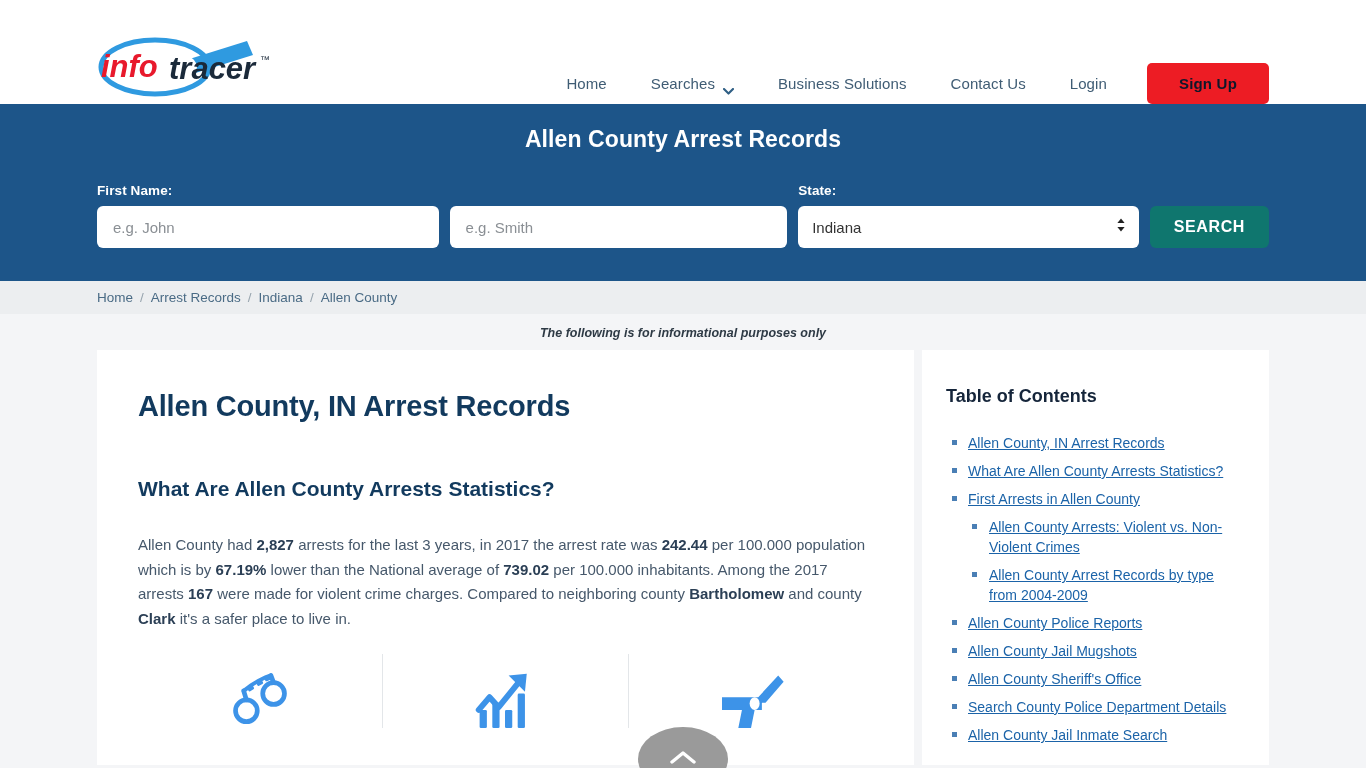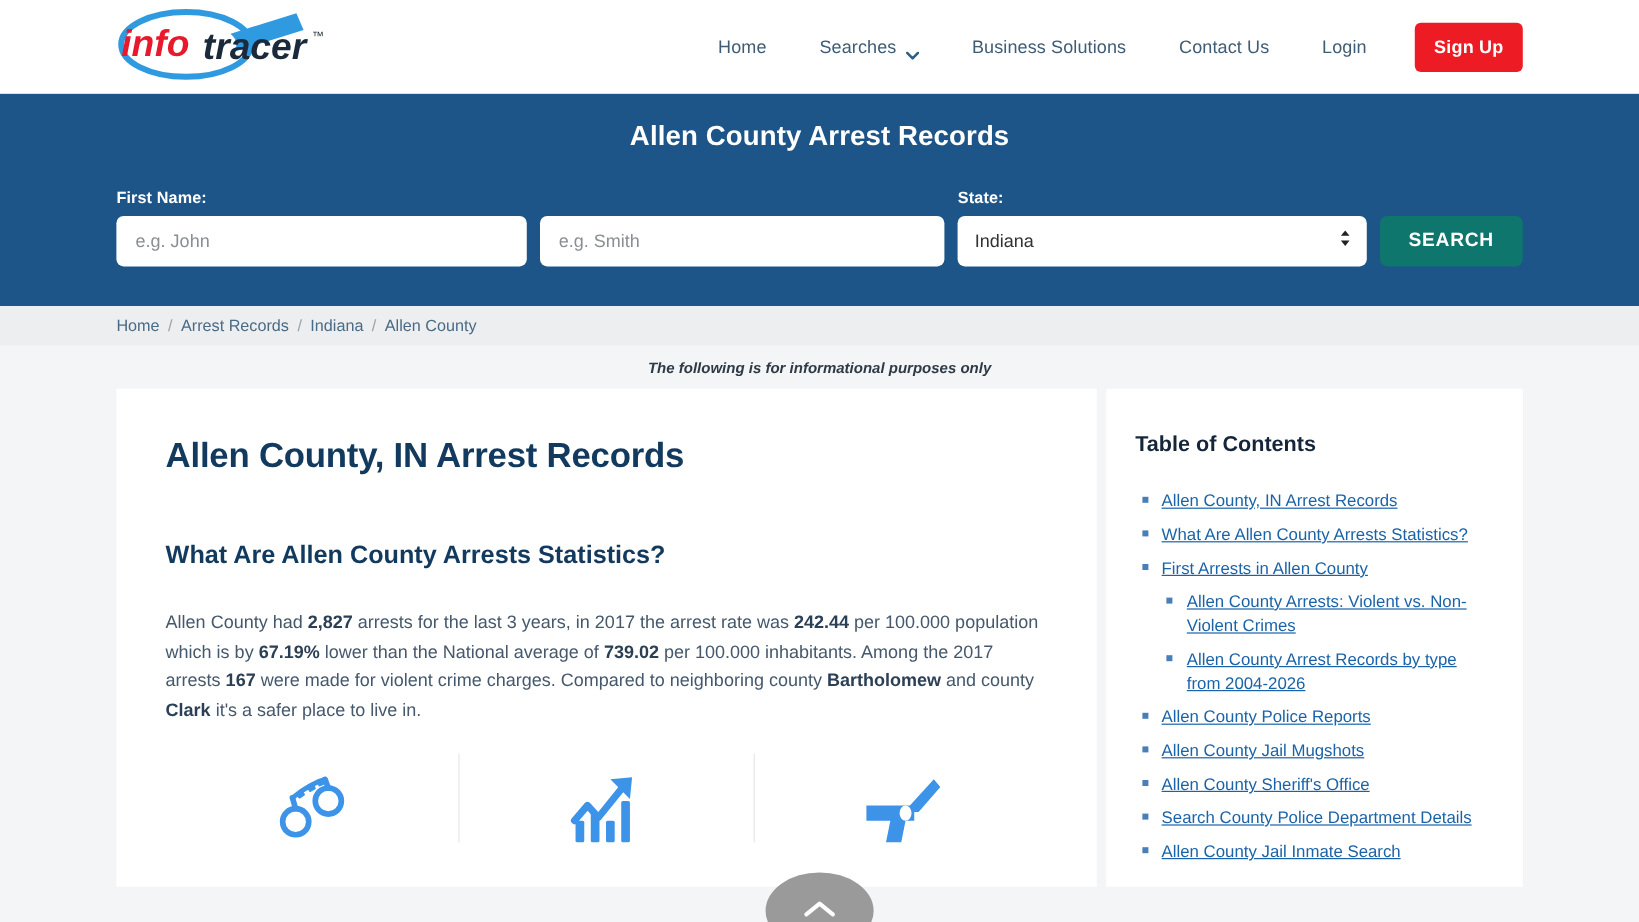--- a/index.html
+++ b/index.html
@@ -8,24 +8,24 @@
     width: 1366px;
     height: 768px;
     overflow: hidden;
     background: #f4f5f7;
     font-family: "Liberation Sans", sans-serif;
     color: #2c3e50;
   }
 
   
   .site-header {
-    height: 78px;
+    height: 104px;
     background: #ffffff;
     display: flex;
-    align-items: center;
+    align-items: flex-end;
     padding: 0 97px;
     position: relative;
   }
   .logo-wrap {
     display: flex;
     align-items: center;
     height: 70px;
     position: relative;
     width: 240px;
   }
@@ -50,26 +50,26 @@
     gap: 8px;
   }
   .chevron-down {
     width: 11px; height: 7px;
     display: inline-block;
     position: relative;
     top: 1px;
   }
   .signup-btn {
     background: #ed1c24;
-    color: #ffffff;
+    color: #0f172a;
     font-size: 15px;
     font-weight: bold;
     border: none;
     border-radius: 5px;
-    padding: 12px 16px;
+    padding: 12px 32px;
     margin-left: 18px;
     cursor: pointer;
     font-family: "Liberation Sans", sans-serif;
     letter-spacing: .2px;
   }
 
   
   .search-banner {
     background: #1d5589;
     padding: 22px 97px 26px 97px;
@@ -442,21 +442,21 @@
       <li>
         <a href="#">What Are Allen County Arrests Statistics?</a>
       </li>
       <li>
         <a href="#">First Arrests in Allen County</a>
         <ul class="toc-sub">
           <li>
             <a href="#">Allen County Arrests: Violent vs. Non-Violent Crimes</a>
           </li>
           <li>
-            <a href="#">Allen County Arrest Records by type from 2004-2026</a>
+            <a href="#">Allen County Arrest Records by type from 2004-2009</a>
           </li>
         </ul>
       </li>
       <li>
         <a href="#">Allen County Police Reports</a>
       </li>
       <li>
         <a href="#">Allen County Jail Mugshots</a>
       </li>
       <li>

